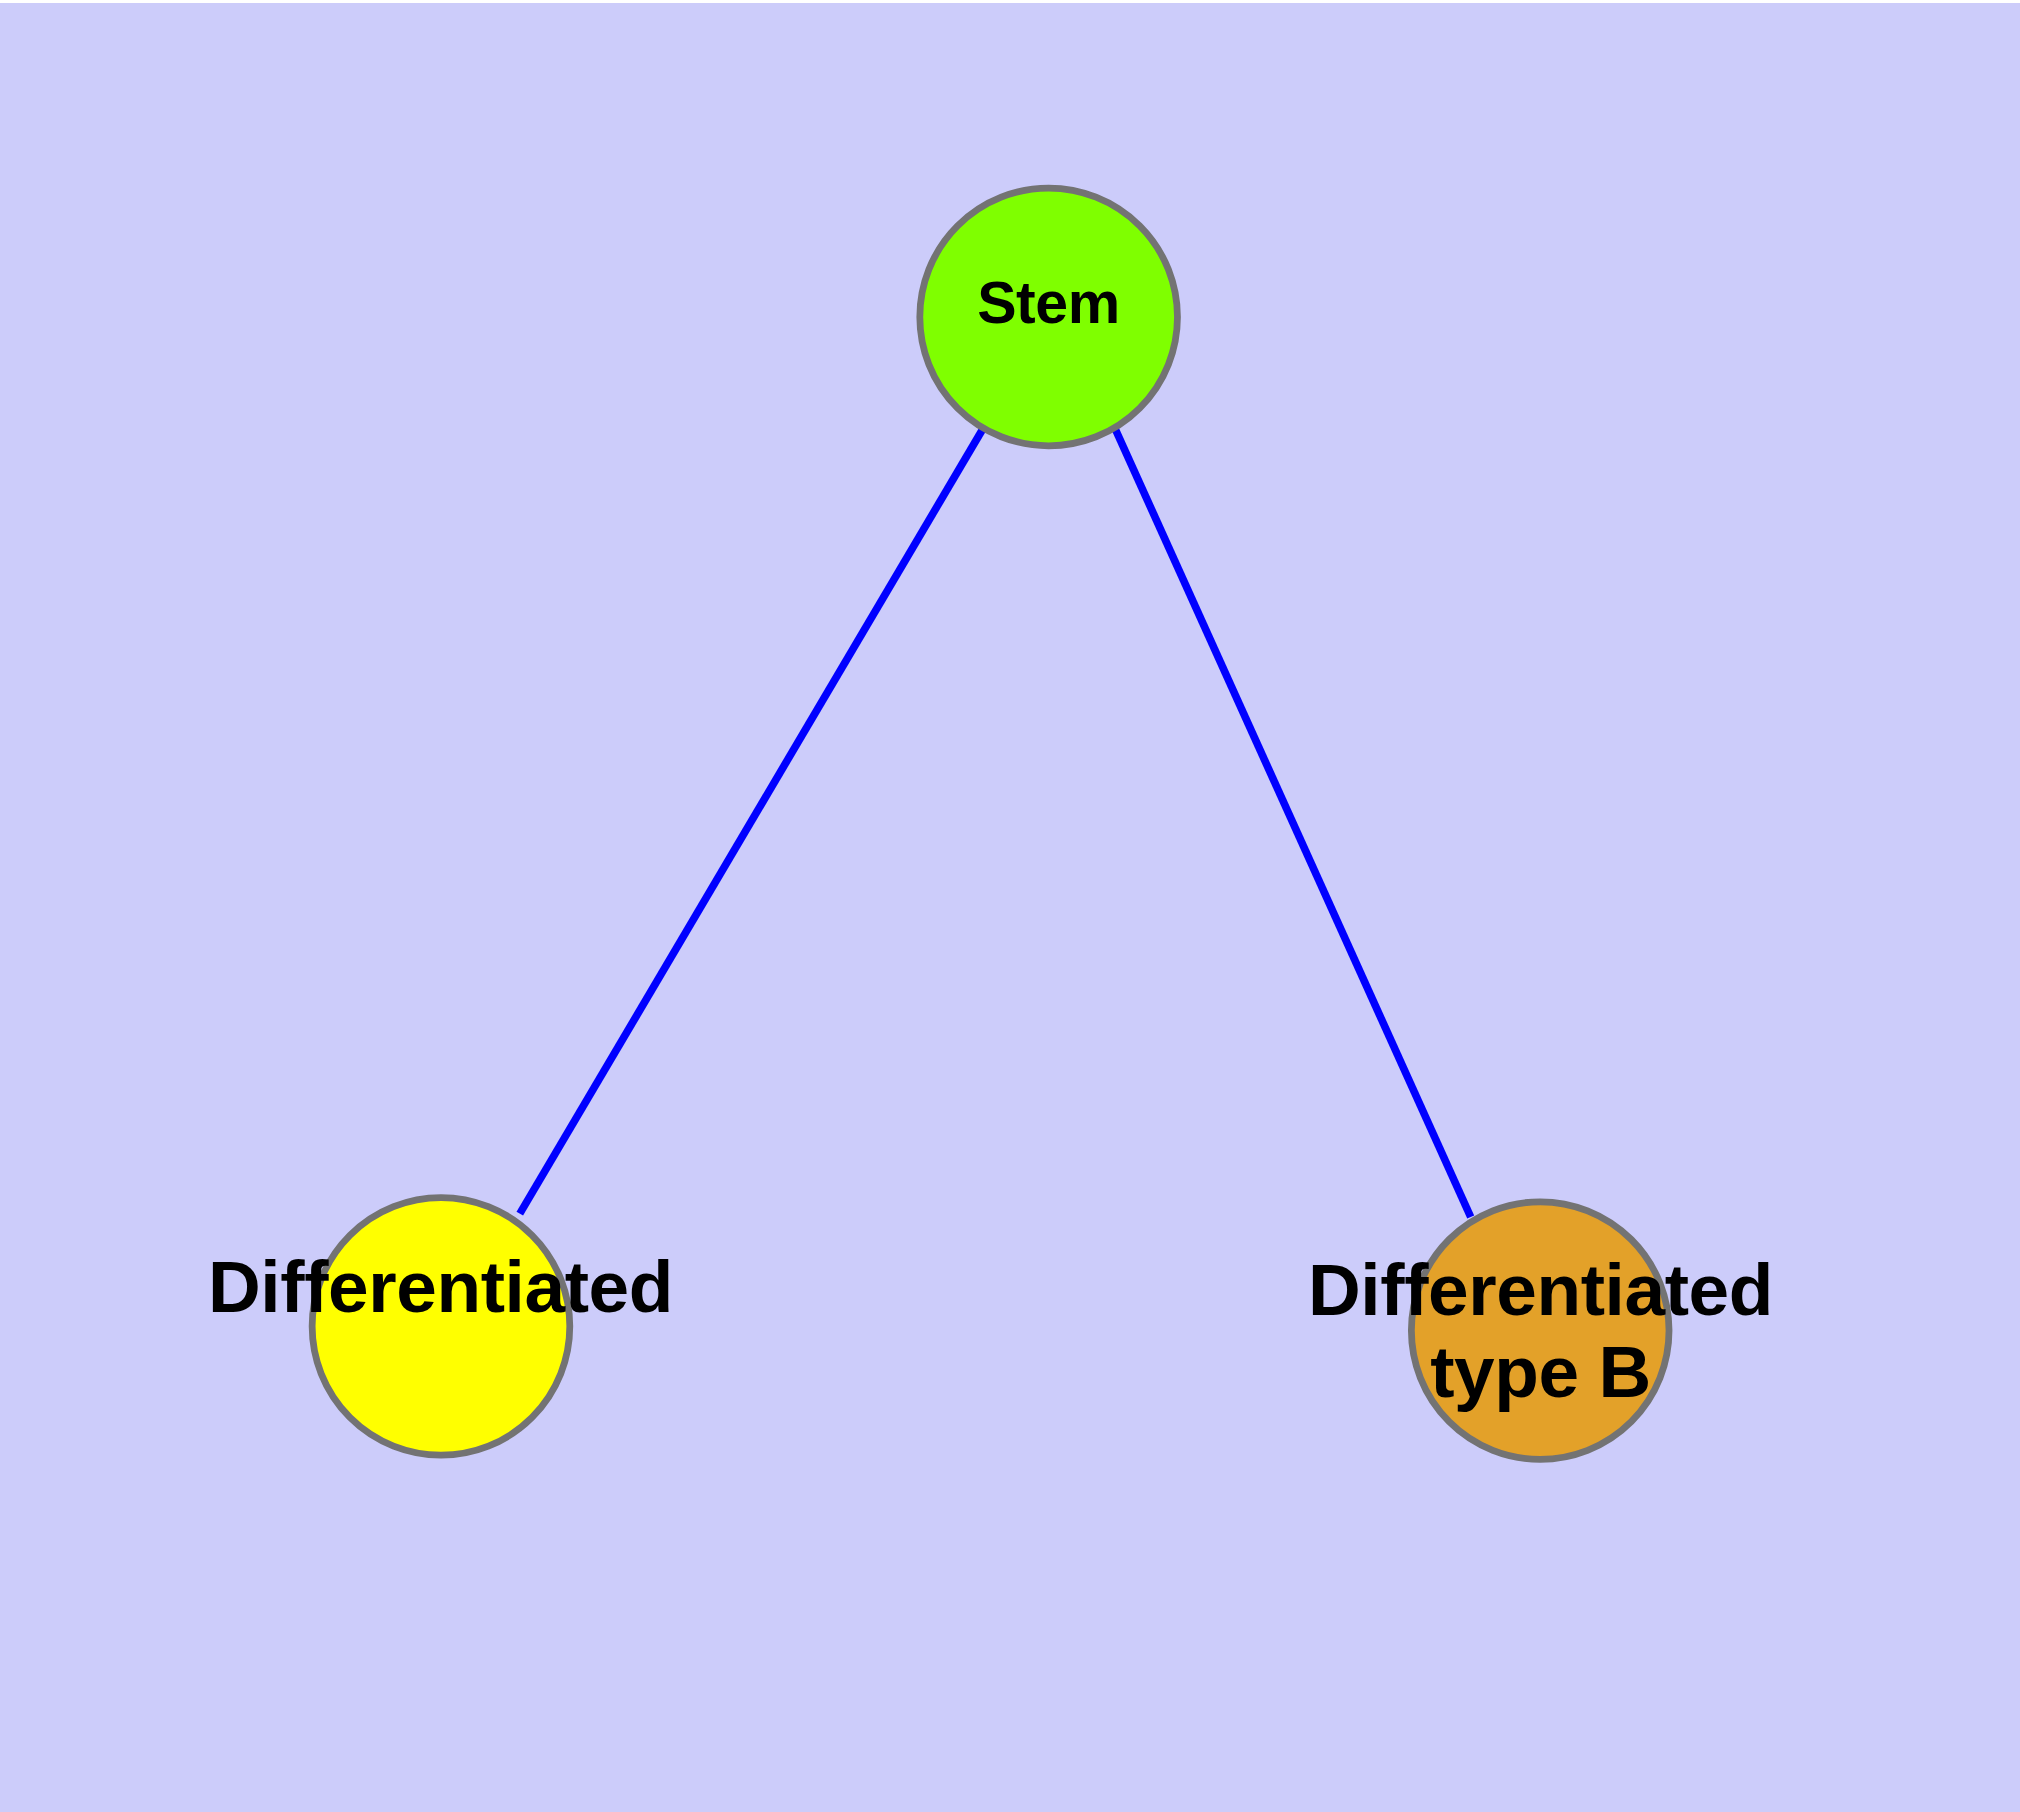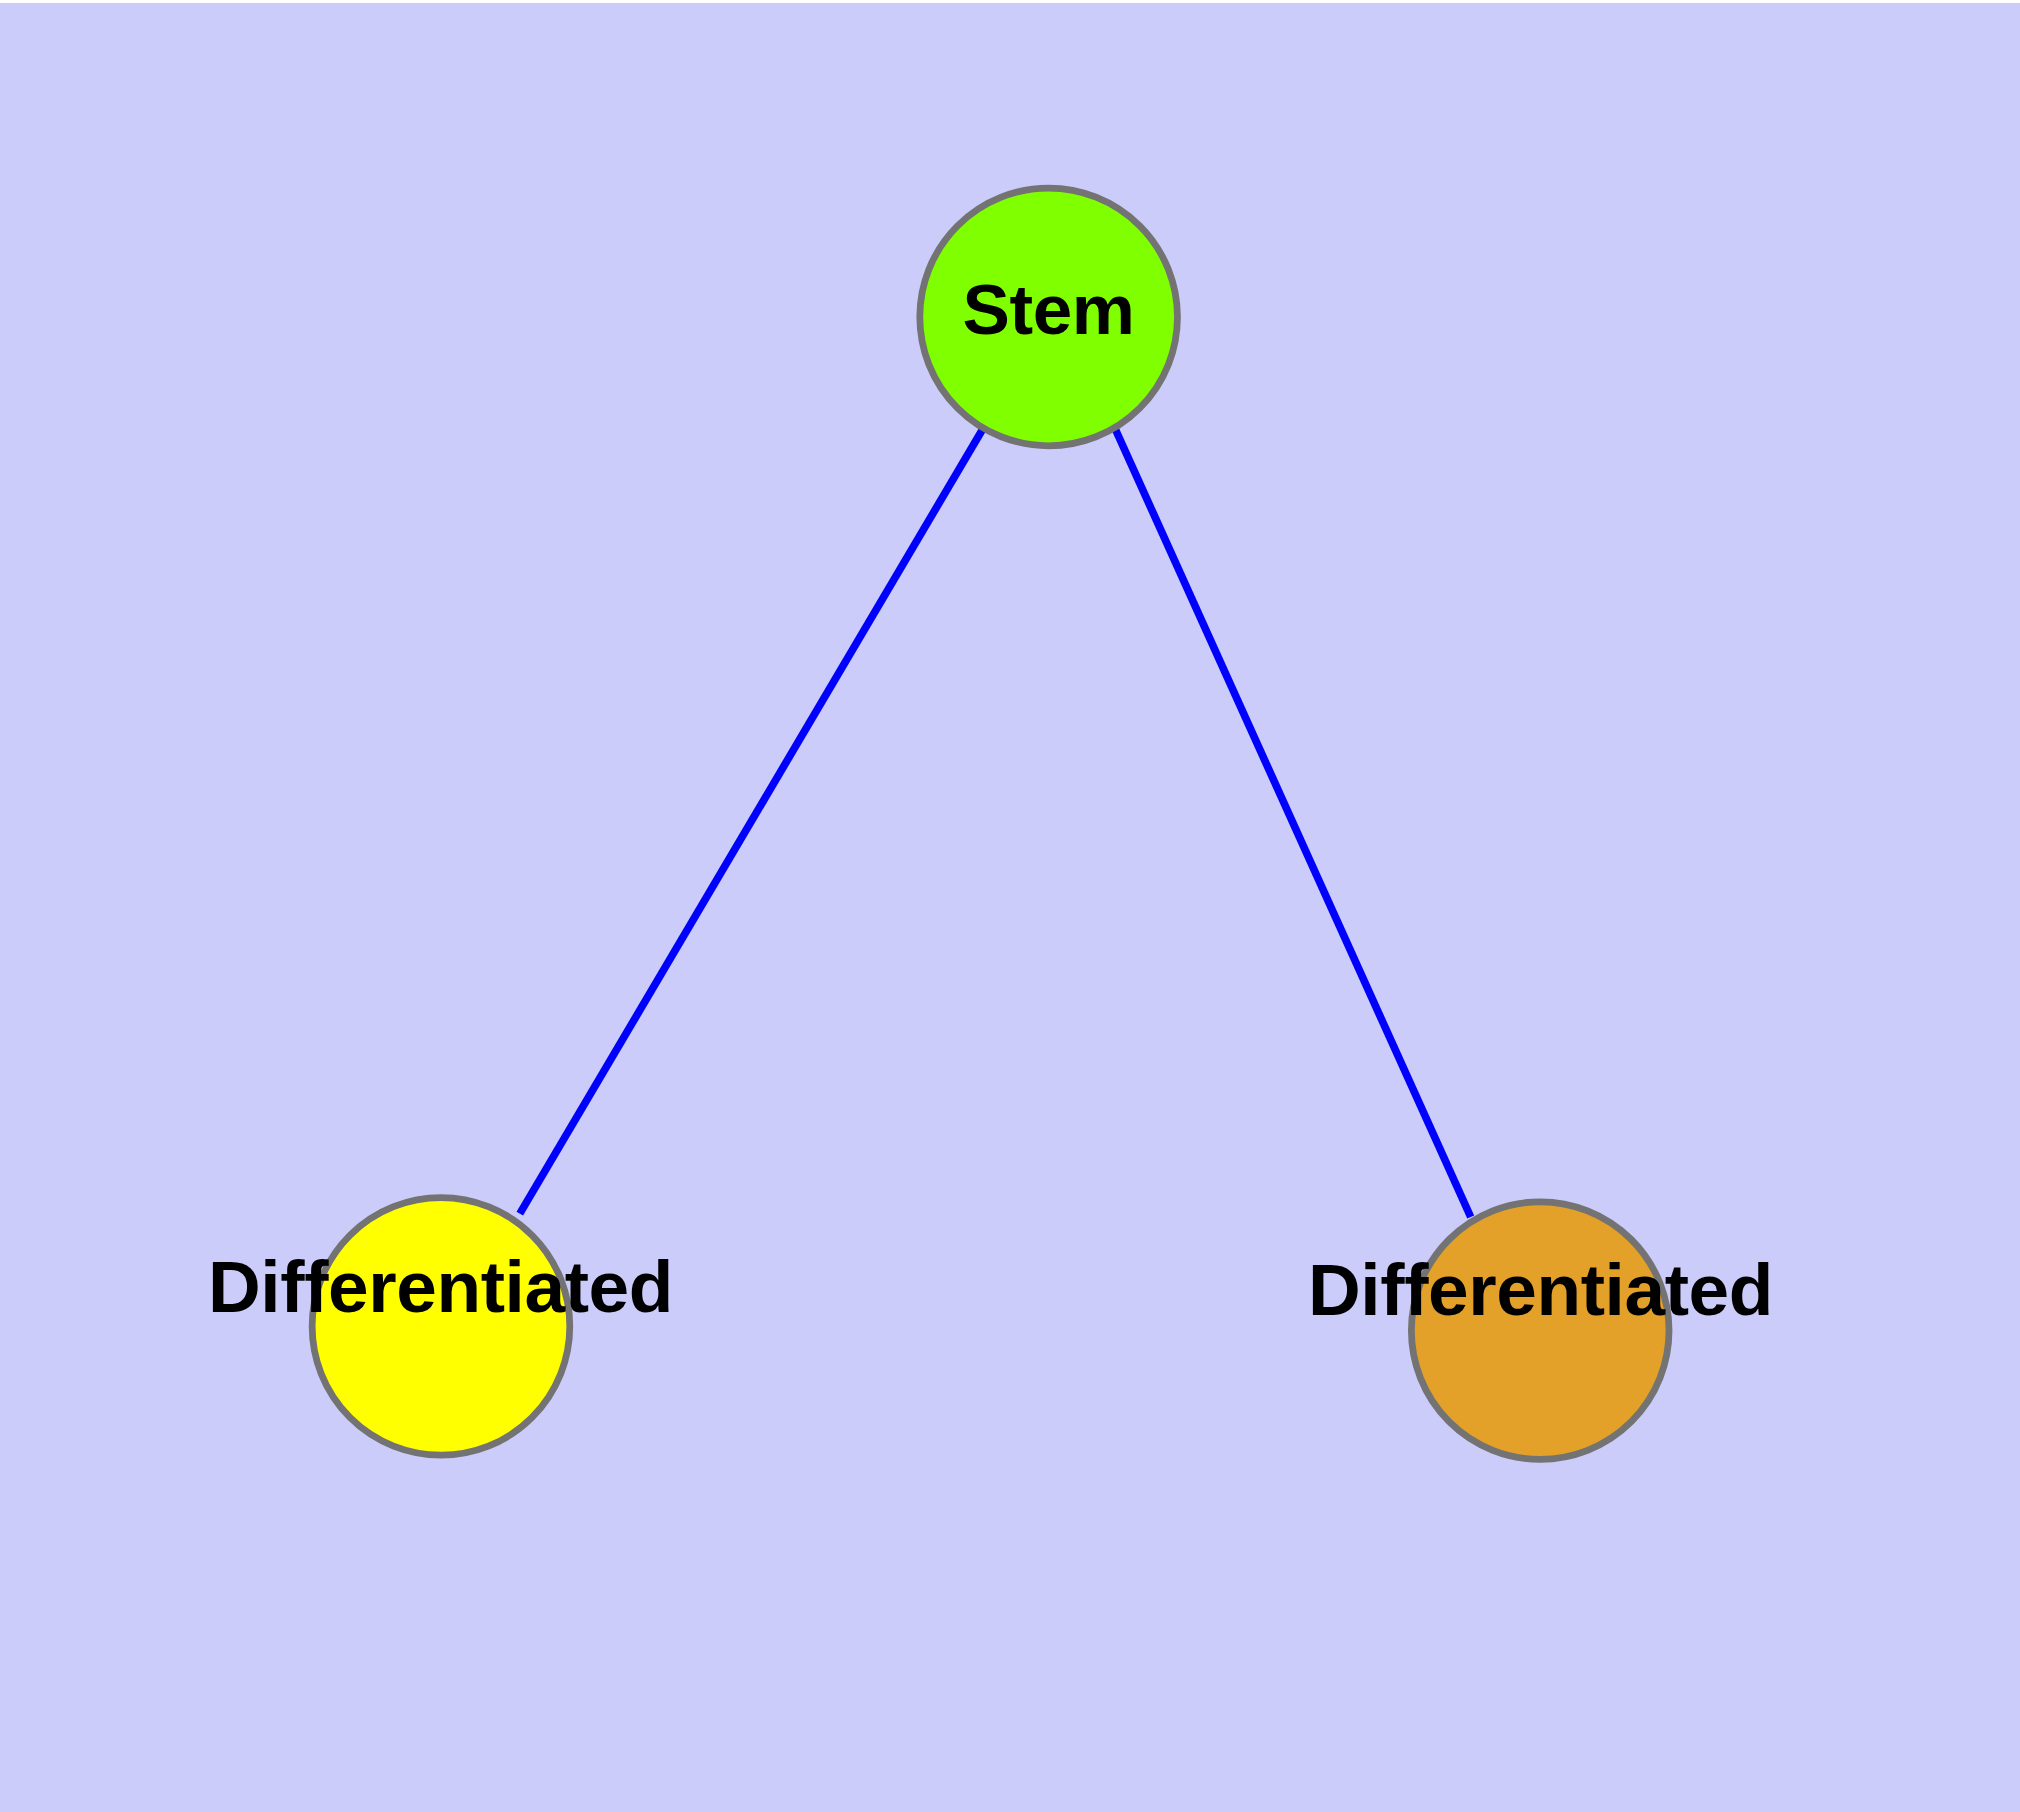--- a/index.html
+++ b/index.html
@@ -34,21 +34,21 @@
     position: absolute;
     font-weight: bold;
     color: #000000;
     text-align: center;
     line-height: 1.12;
     white-space: pre;
     letter-spacing: -0.4px;
     pointer-events: none;
   }
   #label-stem {
-    font-size: 71px;
+    font-size: 59px;
     left: 794px;
     top: 270px;
     width: 509px;
   }
   #label-type-a {
     font-size: 73px;
     left: 186px;
     top: 1246px;
     width: 509px;
   }
@@ -75,16 +75,16 @@
       <circle id="node-0" stroke="#737373" stroke-width="8" cx="1237" cy="374" r="152" fill="#7fff00"></circle>
       <circle id="node-1" stroke="#737373" stroke-width="8" cx="520" cy="1565" r="152" fill="#ffff00"></circle>
       <circle id="node-2" stroke="#737373" stroke-width="8" cx="1817" cy="1570" r="152" fill="#e3a129"></circle>
     </g>
   </svg>
 
   <div class="node-label" id="label-stem">Stem</div>
 
   <div class="node-label" id="label-type-a"><span>Differentiated</span><br></div>
 
-  <div class="node-label" id="label-type-b"><span>Differentiated</span><br></div>
+  <div class="node-label" id="label-type-b"><span>Differentiated</span><br><span>type B</span></div>
 
 </div>
 
 
 </body></html>

